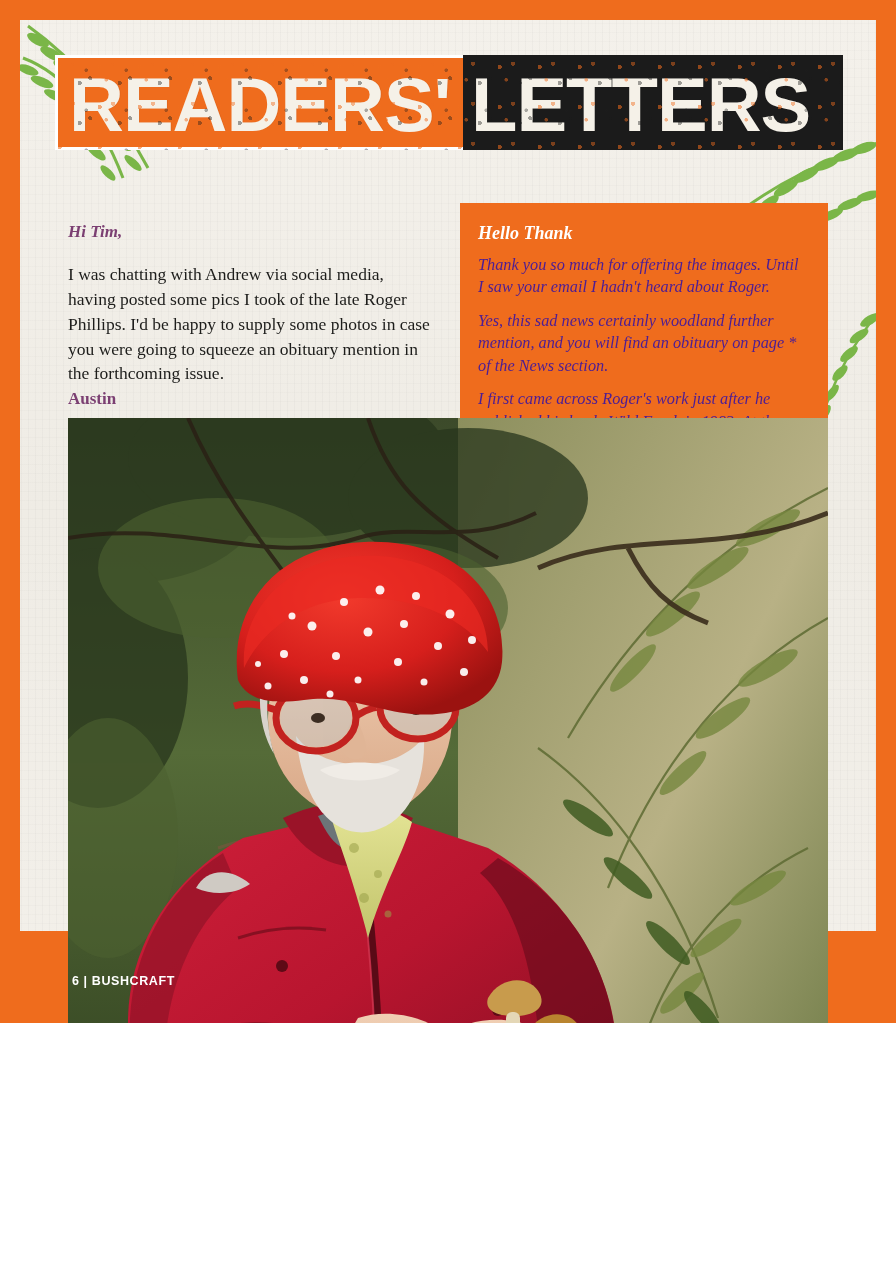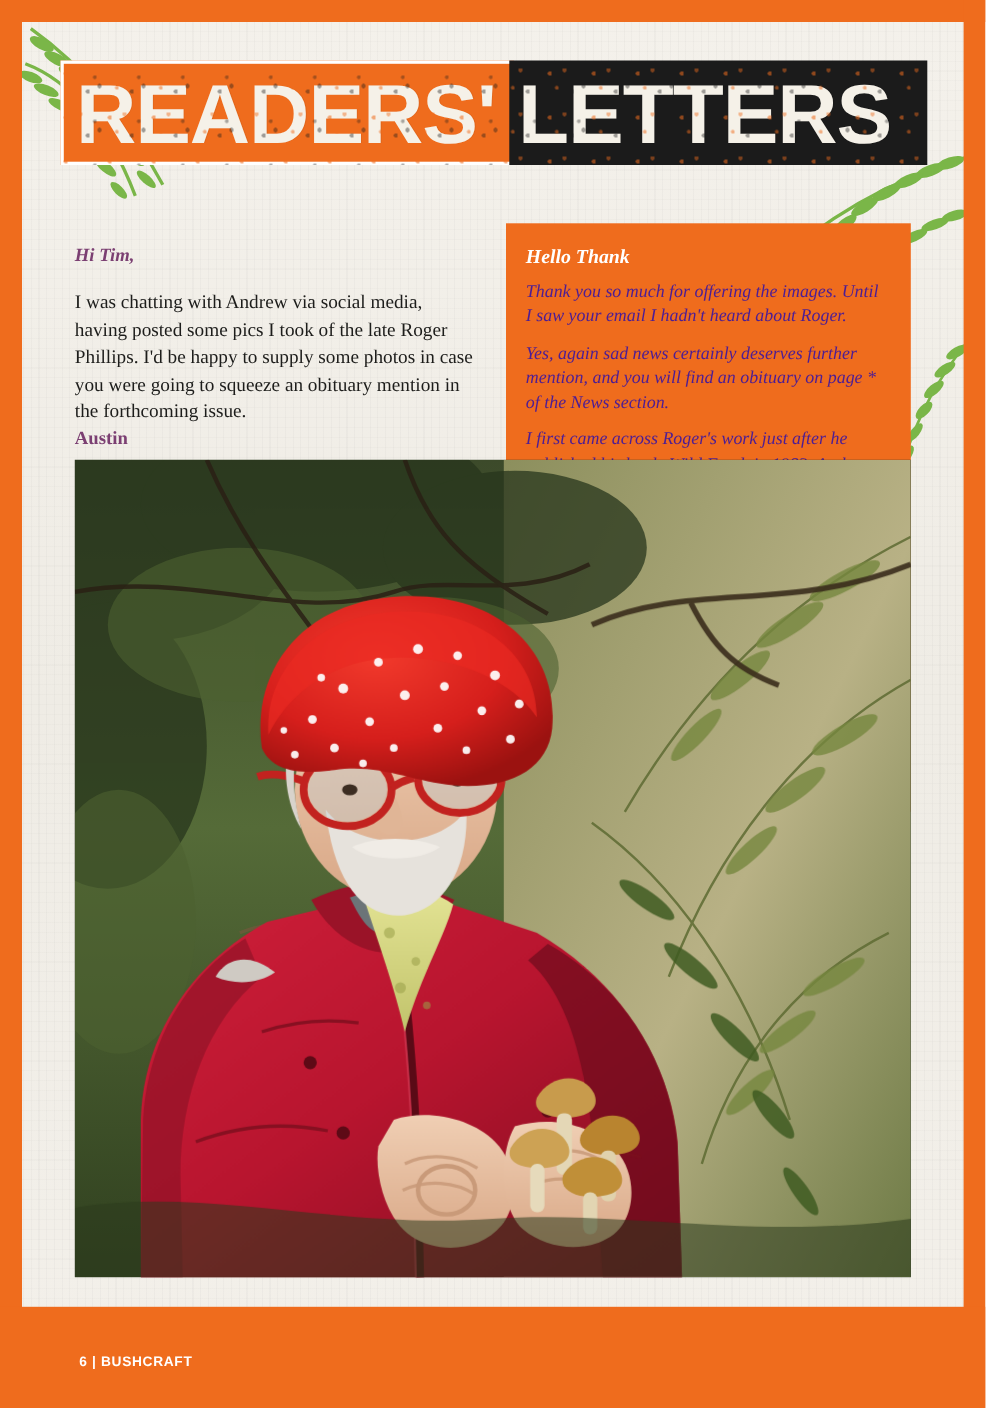--- a/index.html
+++ b/index.html
@@ -3,21 +3,21 @@
 <meta charset="utf-8">
 <style>
   html, body {
     margin: 0;
     padding: 0;
     background: #ffffff;
   }
   .page {
     position: relative;
     width: 896px;
-    height: 1280px;
+    height: 1023px;
     overflow: hidden;
     background: #f2efe9;
     font-family: "Liberation Serif", serif;
   }
 
   
   .paper-texture {
     position: absolute;
     inset: 0;
     background:
@@ -276,21 +276,21 @@
 
   <div class="letter-left">
     <div class="letter-greeting">Hi Tim,</div>
     <div class="letter-body">I was chatting with Andrew via social media, having posted some pics I took of the late Roger Phillips. I'd be happy to supply some photos in case you were going to squeeze an obituary mention in the forthcoming issue.</div>
     <div class="letter-sign">Austin</div>
   </div>
 
   <div class="reply-panel">
     <div class="reply-greeting">Hello Thank</div>
     <div class="reply-para">Thank you so much for offering the images. Until I saw your email I hadn't heard about Roger.</div>
-    <div class="reply-para">Yes, again sad news certainly deserves further mention, and you will find an obituary on page * of the News section.</div>
+    <div class="reply-para">Yes, this sad news certainly woodland further mention, and you will find an obituary on page * of the News section.</div>
     <div class="reply-para">I first came across Roger's work just after he published his book, Wild Food, in 1983.  At the time, Susannah and I were living in a cottage with a river on one side of the garden, and beech woodland on the other.  Using Roger's book as inspiration, we would often set out to feed ourselves for the day, using only what we could collect within walking distance of our door. Roger's informed guidance had quite an impact on our relationship with the land and water around us.</div>
     <div class="reply-para">Thank you again for the images.</div>
     <div class="reply-para">All the best,</div>
     <div class="reply-sign">Tim</div>
   </div>
 
   <div class="photo-main">
     <svg width="760" height="743" viewBox="0 0 760 743" role="img">
       <defs>
         <linearGradient id="woodBg" x1="0" y1="0" x2="0" y2="1">

